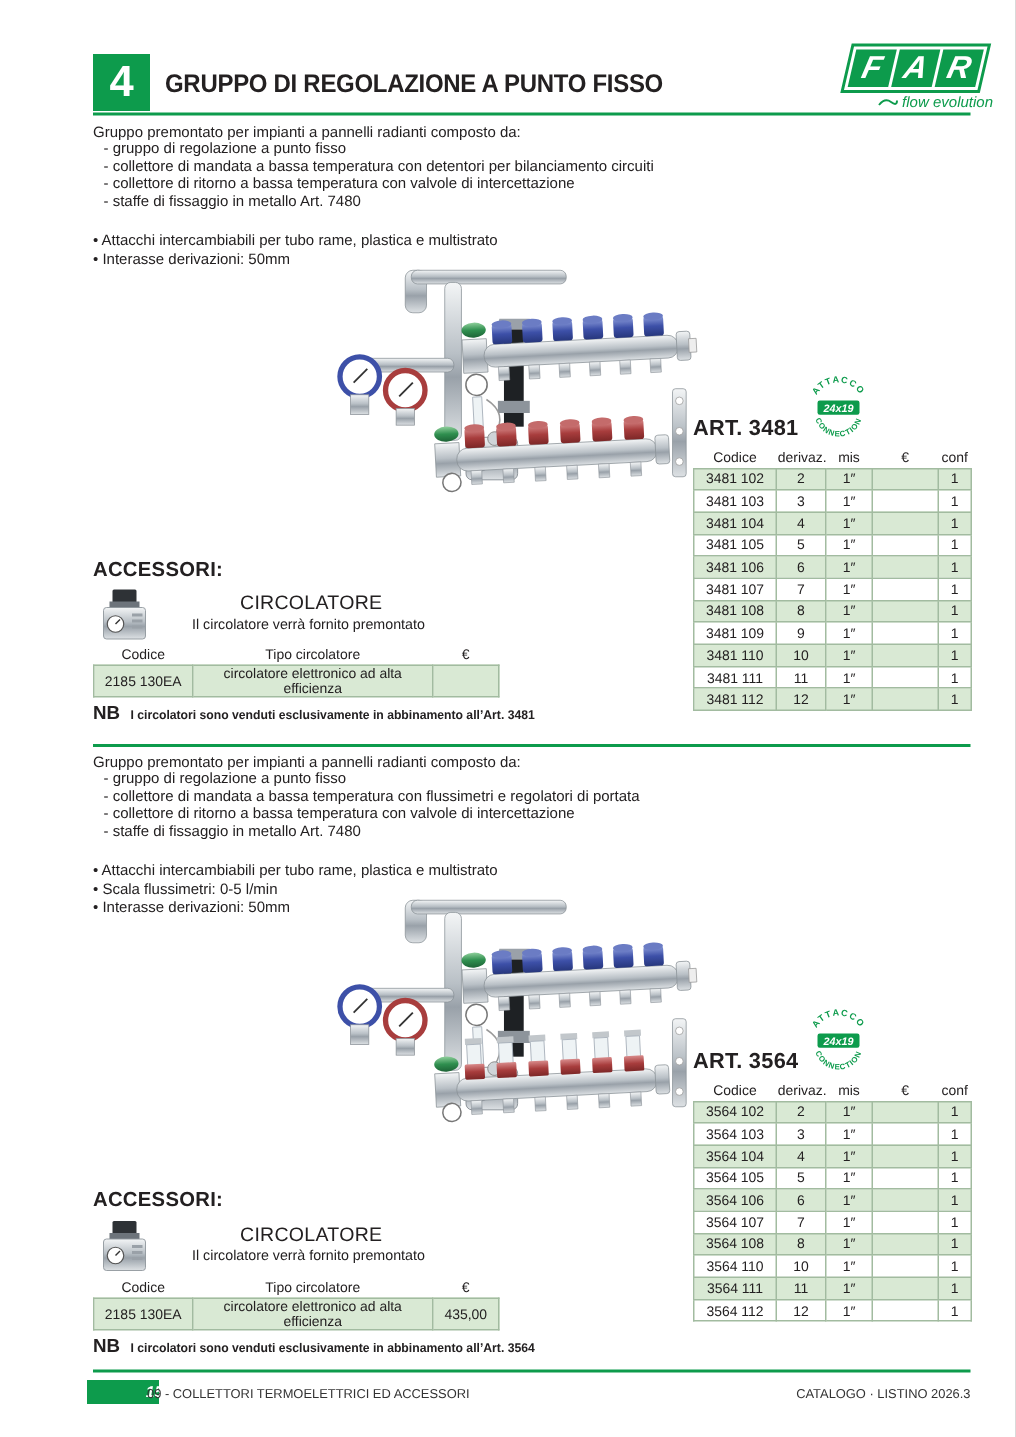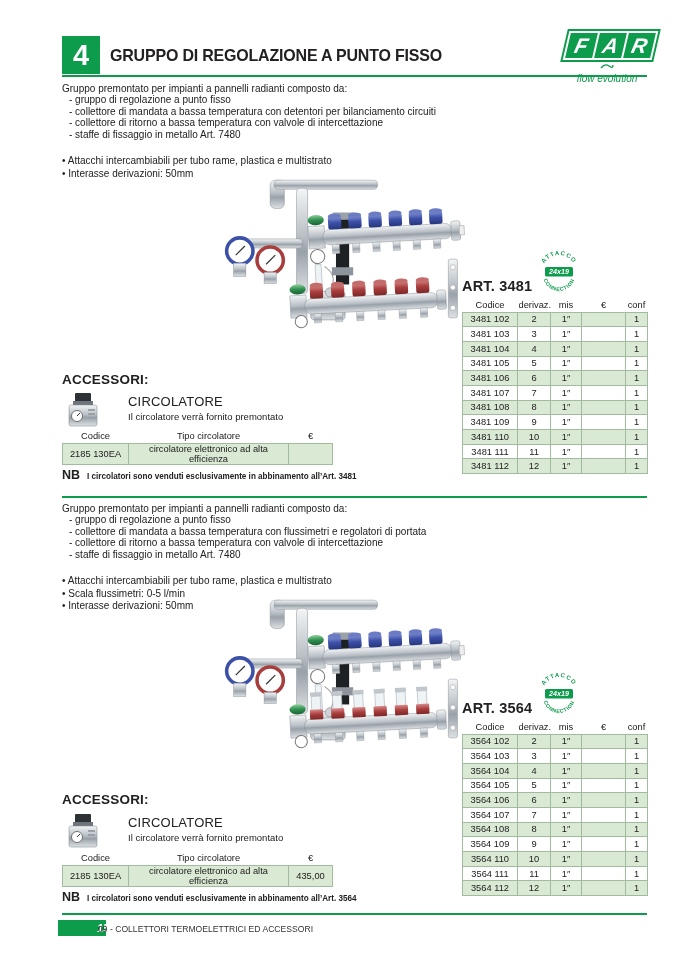--- a/index.html
+++ b/index.html
@@ -20,40 +20,40 @@
          transform:scaleX(.94);transform-origin:left;white-space:nowrap;}
   .hrule{left:62px;top:75px;width:585px;height:2px;background:var(--g);}
   .thinrule{height:1.5px;background:var(--g);}
 
   .far{left:552px;top:29px;width:112px;}
   .far-frame{display:inline-flex;gap:2px;padding:2px;border:2px solid var(--g);background:#fff;
              transform:skewX(-13deg);margin-left:12px;}
   .far-tile{width:27px;height:25px;background:var(--g);color:#fff;font-weight:700;font-style:italic;
             font-size:21px;display:flex;align-items:center;justify-content:center;}
   .far-tag{display:flex;align-items:center;justify-content:flex-end;gap:2px;color:var(--g);
-           font-style:italic;font-size:10px;margin-top:1px;padding-right:2px;flex-direction:column;}
+           font-style:italic;font-size:10px;margin-top:1px;padding-right:2px;}
 
   
   .para{font-size:10px;line-height:11.4px;width:560px;}
   .para .dash{padding-left:7px;}
   .dash::before{content:"-  ";}
   .feat{margin-top:15px;}
   .bull{line-height:12.7px;}
   .bull::before{content:"•  ";}
 
   
   .art{font-size:14.5px;font-weight:700;letter-spacing:.2px;}
   .ptable{border-collapse:collapse;font-size:9.3px;table-layout:fixed;}
   .ptable th{font-weight:400;height:13px;padding:0 1px;text-align:center;border:none;}
   .ptable td{border:1px solid var(--bd);height:14.7px;text-align:center;padding:0;background:#fff;}
   .ptable tbody tr:nth-child(odd) td{background:var(--rg);}
 
   
   .acch{font-size:13.5px;font-weight:600;letter-spacing:.2px;}
-  .circname{font-size:13px;letter-spacing:.2px;}
+  .circname{font-size:13px;letter-spacing:.2px;margin-left:32px;}
   .circnote{font-size:9.5px;margin-top:2px;}
   .acctable{border-collapse:collapse;font-size:9.3px;table-layout:fixed;}
   .acctable th{font-weight:400;height:14px;text-align:center;border:none;}
   .acctable td{border:1px solid var(--bd);background:var(--rg);height:17px;text-align:center;padding:0 2px;}
   .nb{display:flex;align-items:baseline;gap:7px;}
   .nb .nbl{font-size:12.5px;font-weight:800;}
   .nb .nbt{font-size:8.4px;font-weight:700;display:inline-block;transform:scaleX(.97);transform-origin:left;}
 
   
   .fnum{left:58px;top:920px;width:28px;height:16px;background:var(--g);color:#fff;font-weight:700;
@@ -567,27 +567,20 @@
           <td>1</td>
         </tr>
         <tr>
           <td>3564 108</td>
           <td>8</td>
           <td>1″</td>
           <td></td>
           <td>1</td>
         </tr>
         <tr>
-          <td>3564 109</td>
-          <td>9</td>
-          <td>1″</td>
-          <td></td>
-          <td>1</td>
-        </tr>
-        <tr>
           <td>3564 110</td>
           <td>10</td>
           <td>1″</td>
           <td></td>
           <td>1</td>
         </tr>
         <tr>
           <td>3564 111</td>
           <td>11</td>
           <td>1″</td>
@@ -645,14 +638,15 @@
   <div class="abs nb" style="left:62px;top:890px">
     <span class="nbl">NB</span>
     <span class="nbt">I circolatori sono venduti esclusivamente in abbinamento all’Art. 3564</span>
   </div>
 
   <div class="abs thinrule" style="left:62px;top:913px;width:585px"></div>
   <div class="abs fnum">
     <span>150</span>
   </div>
   <div class="abs fchap">09 - COLLETTORI TERMOELETTRICI ED ACCESSORI</div>
+  <div class="abs fcat">CATALOGO · LISTINO 2026.3</div>
 
 </div>
 
 </body></html>

